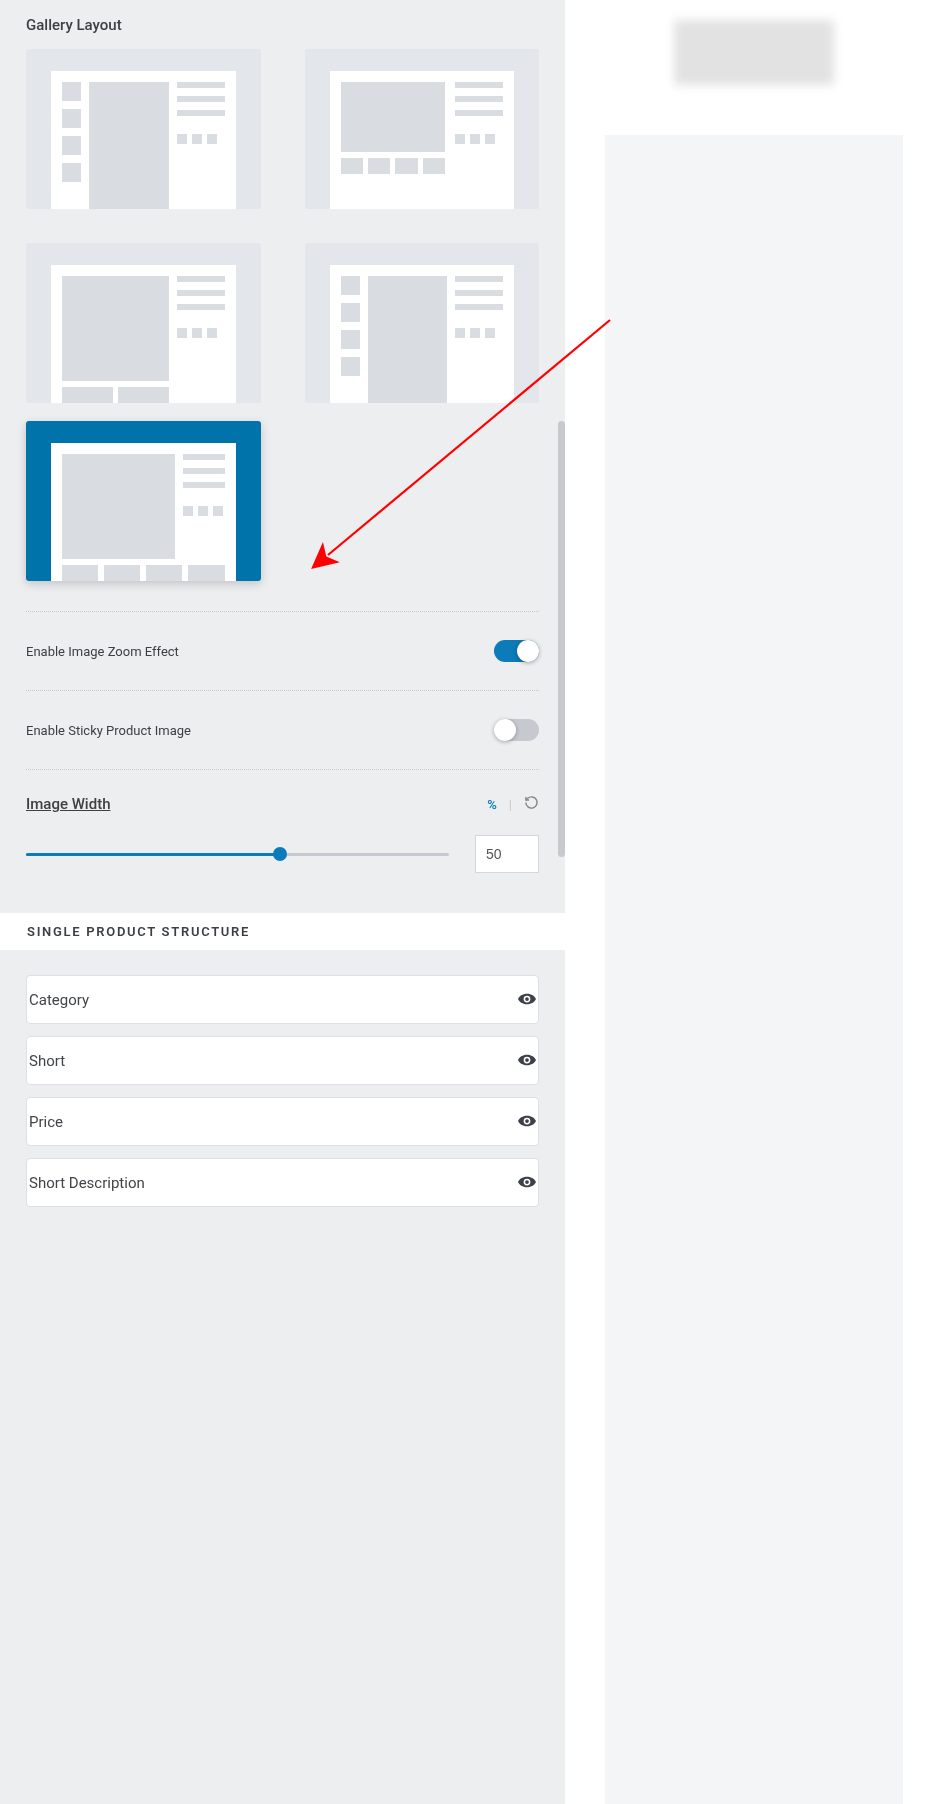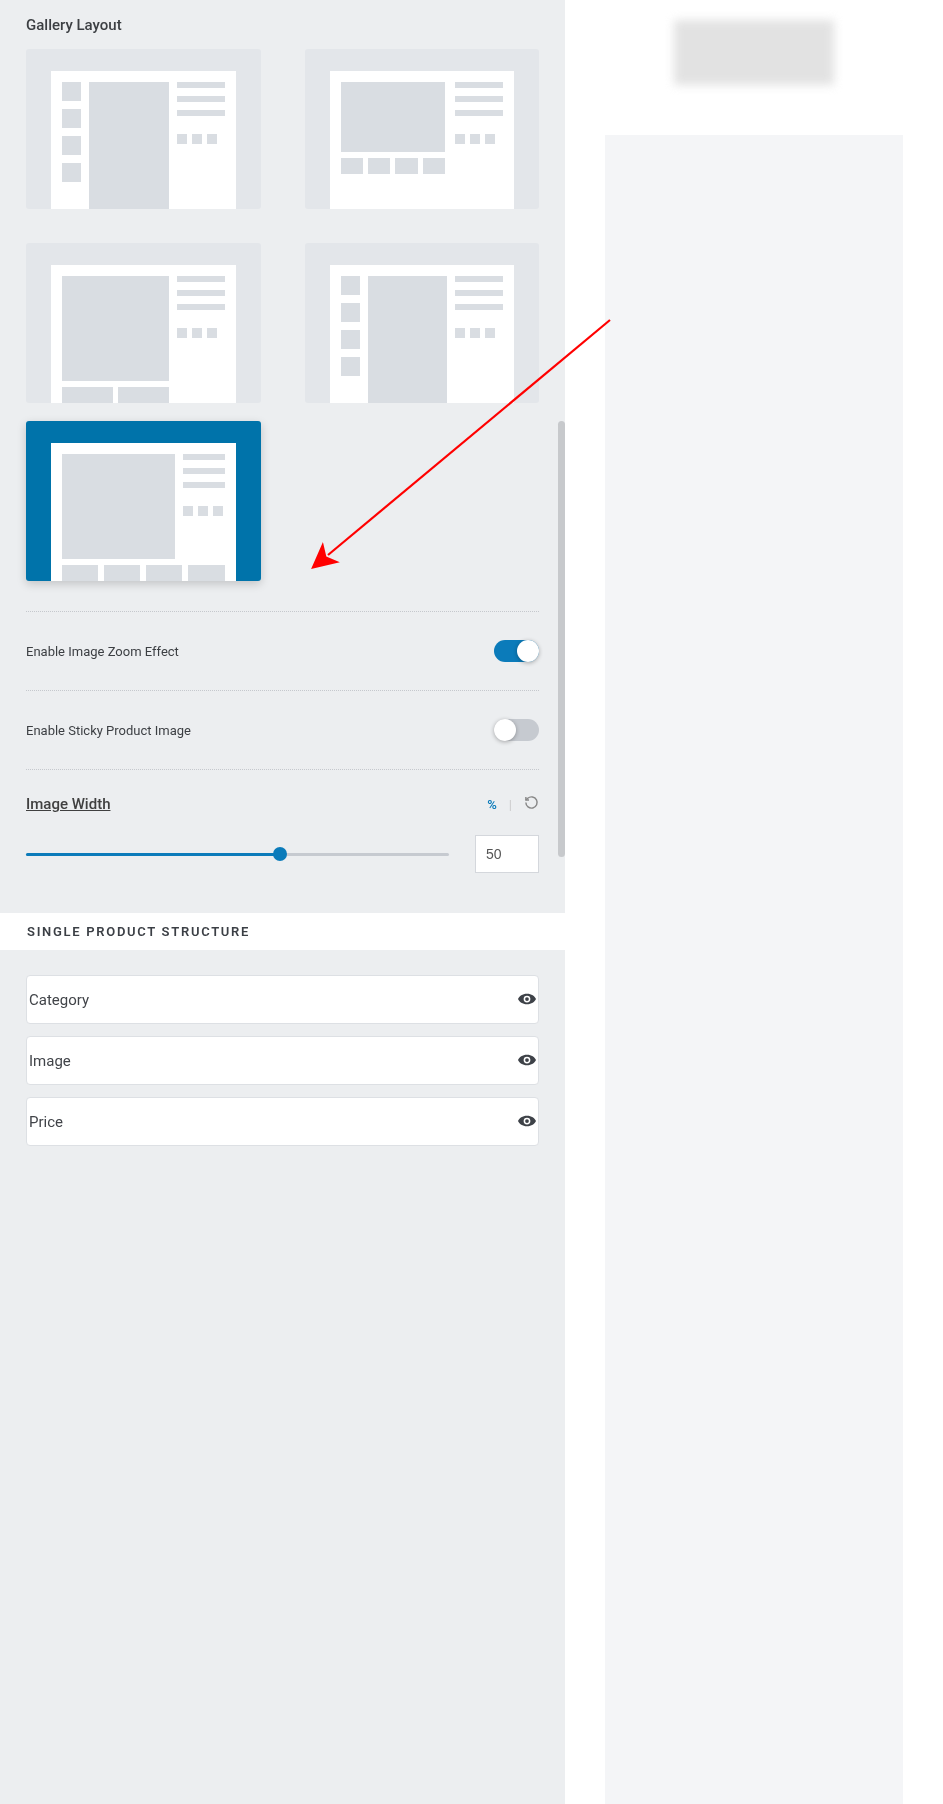--- a/index.html
+++ b/index.html
@@ -260,29 +260,37 @@
     <div class="structure-body" id="structure-list">
         <div class="struct-item">
           <span class="name">Category</span>
           <div class="struct-actions">
             <span class="eye-icon"><svg viewBox="0 0 24 14" fill="currentColor">
                 <path d="M12 0C6 0 1.7 3.1 0 7c1.7 3.9 6 7 12 7s10.3-3.1 12-7c-1.7-3.9-6-7-12-7zm0 11.5A4.5 4.5 0 1 1 12 2.5a4.5 4.5 0 0 1 0 9zm0-7a2.5 2.5 0 1 0 0 5 2.5 2.5 0 0 0 0-5z"></path>
               </svg></span>
           </div>
         </div>
         <div class="struct-item">
-          <span class="name">Image</span>
+          <span class="name">Short</span>
           <div class="struct-actions">
             <span class="eye-icon"><svg viewBox="0 0 24 14" fill="currentColor">
                 <path d="M12 0C6 0 1.7 3.1 0 7c1.7 3.9 6 7 12 7s10.3-3.1 12-7c-1.7-3.9-6-7-12-7zm0 11.5A4.5 4.5 0 1 1 12 2.5a4.5 4.5 0 0 1 0 9zm0-7a2.5 2.5 0 1 0 0 5 2.5 2.5 0 0 0 0-5z"></path>
               </svg></span>
           </div>
         </div>
         <div class="struct-item">
           <span class="name">Price</span>
+          <div class="struct-actions">
+            <span class="eye-icon"><svg viewBox="0 0 24 14" fill="currentColor">
+                <path d="M12 0C6 0 1.7 3.1 0 7c1.7 3.9 6 7 12 7s10.3-3.1 12-7c-1.7-3.9-6-7-12-7zm0 11.5A4.5 4.5 0 1 1 12 2.5a4.5 4.5 0 0 1 0 9zm0-7a2.5 2.5 0 1 0 0 5 2.5 2.5 0 0 0 0-5z"></path>
+              </svg></span>
+          </div>
+        </div>
+        <div class="struct-item">
+          <span class="name">Short Description</span>
           <div class="struct-actions">
             <span class="eye-icon"><svg viewBox="0 0 24 14" fill="currentColor">
                 <path d="M12 0C6 0 1.7 3.1 0 7c1.7 3.9 6 7 12 7s10.3-3.1 12-7c-1.7-3.9-6-7-12-7zm0 11.5A4.5 4.5 0 1 1 12 2.5a4.5 4.5 0 0 1 0 9zm0-7a2.5 2.5 0 1 0 0 5 2.5 2.5 0 0 0 0-5z"></path>
               </svg></span>
           </div>
         </div>
       </div>
 
     <div class="scrollbar-track"></div>
   </div>

